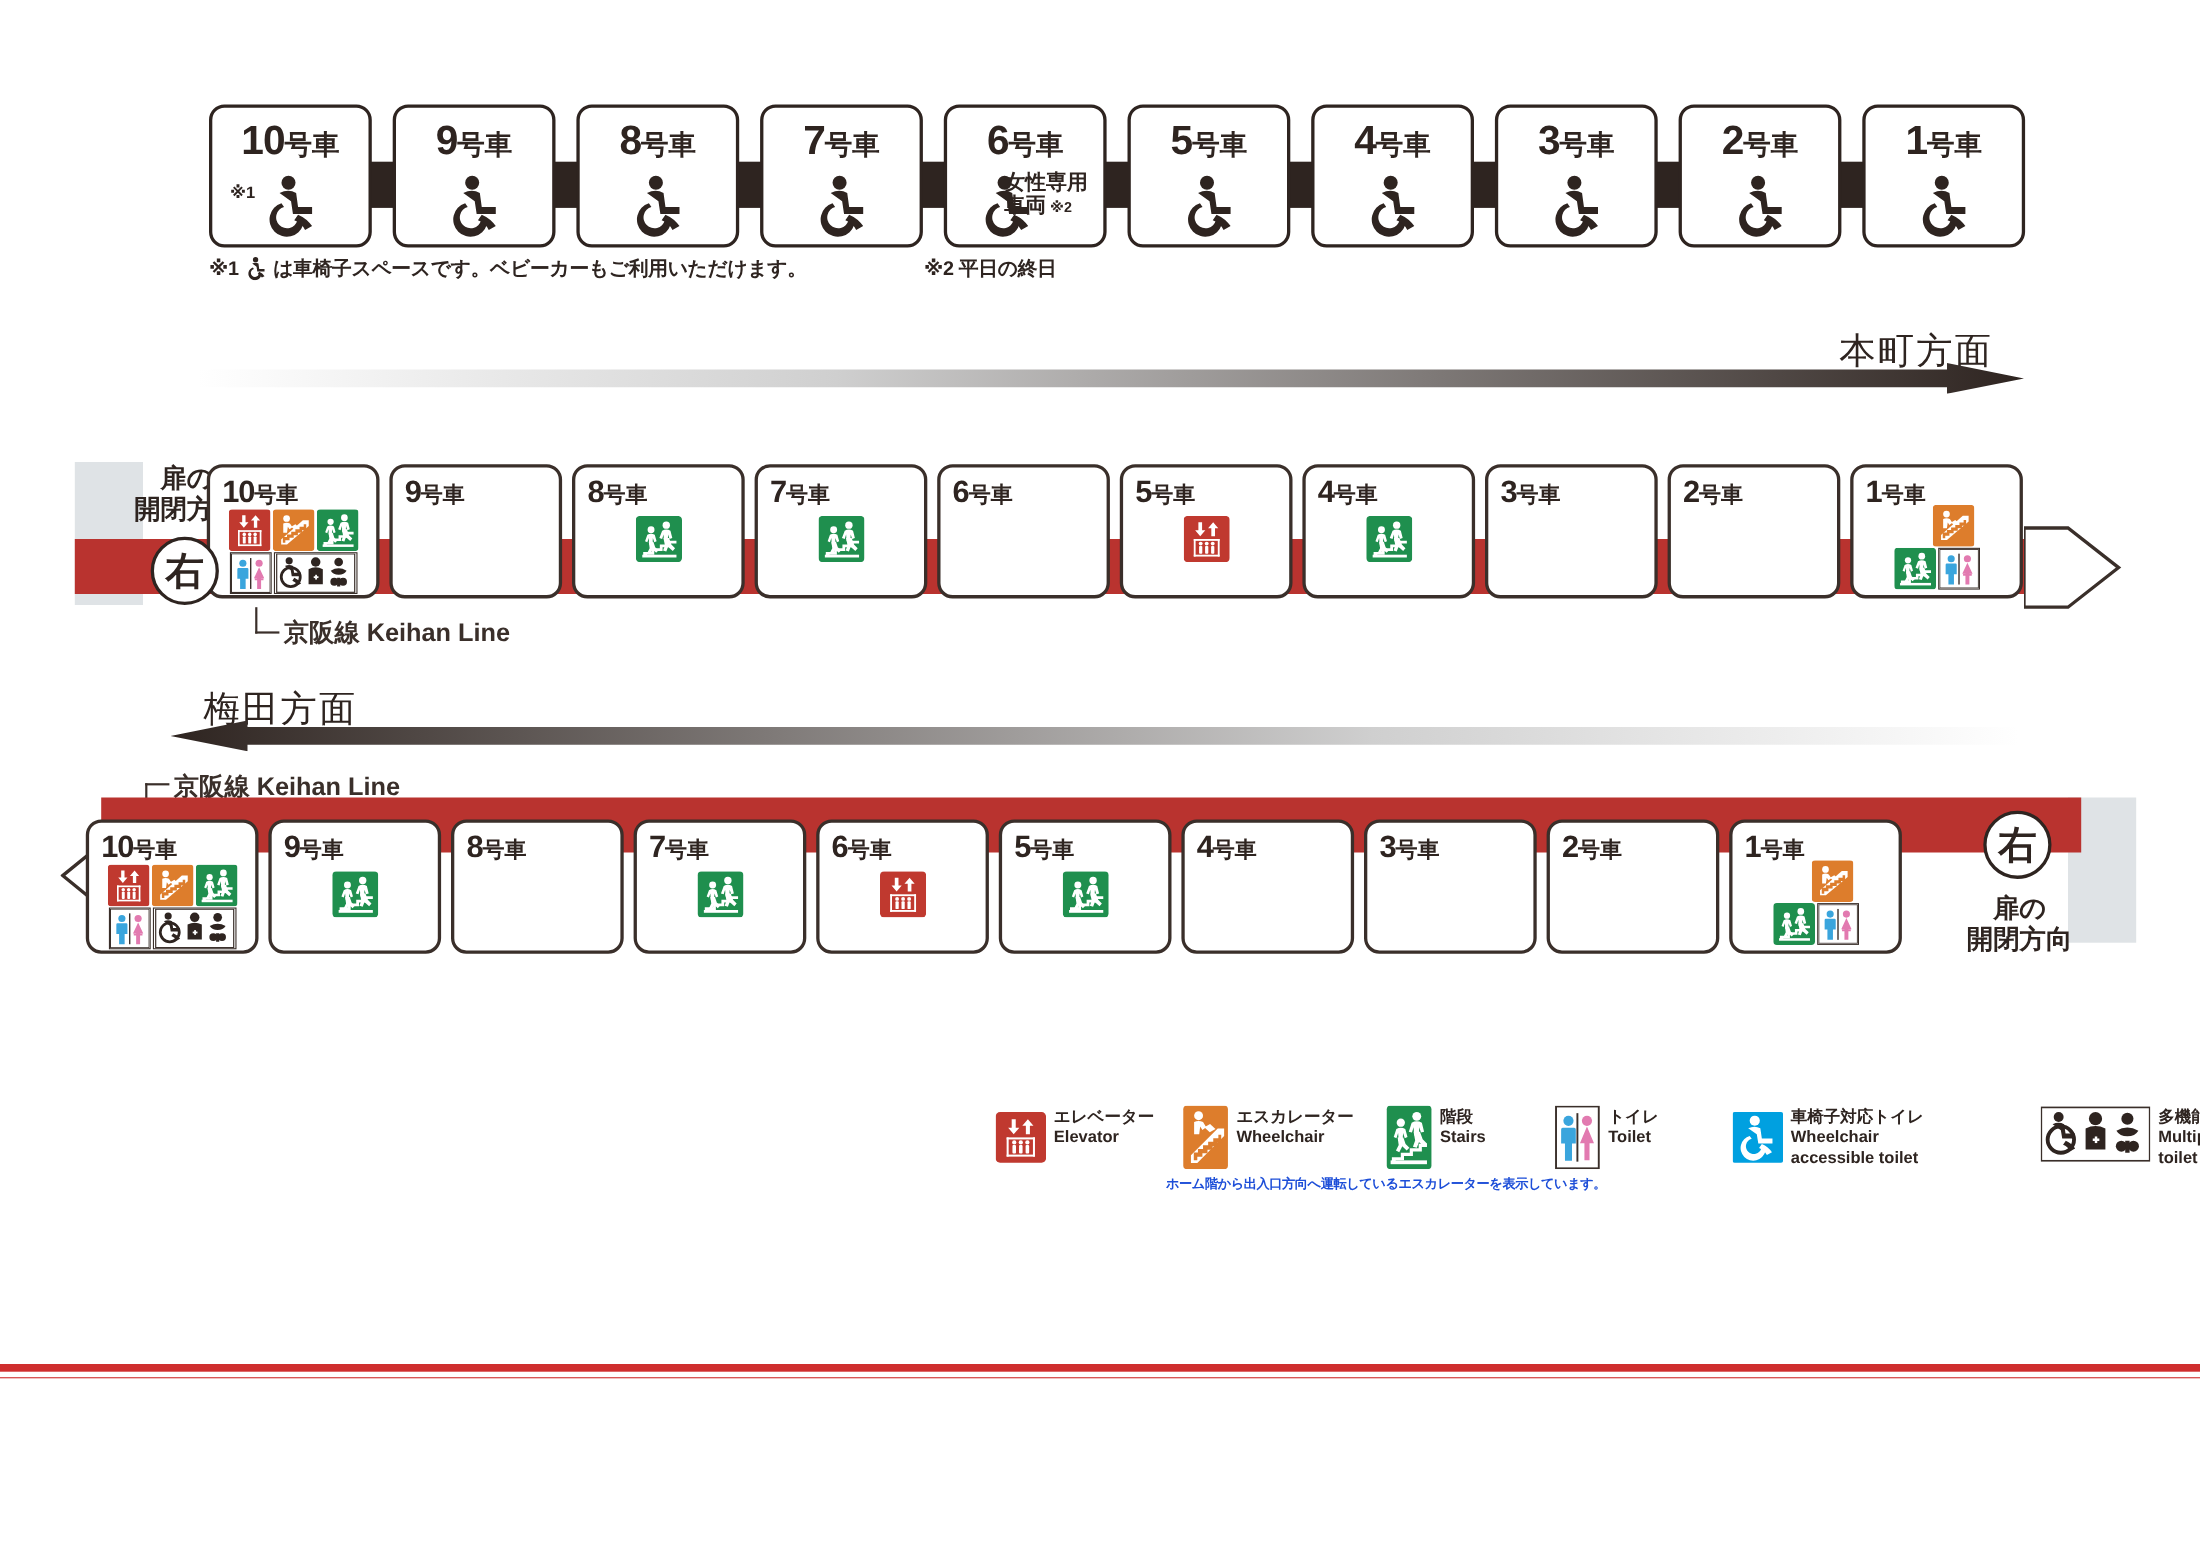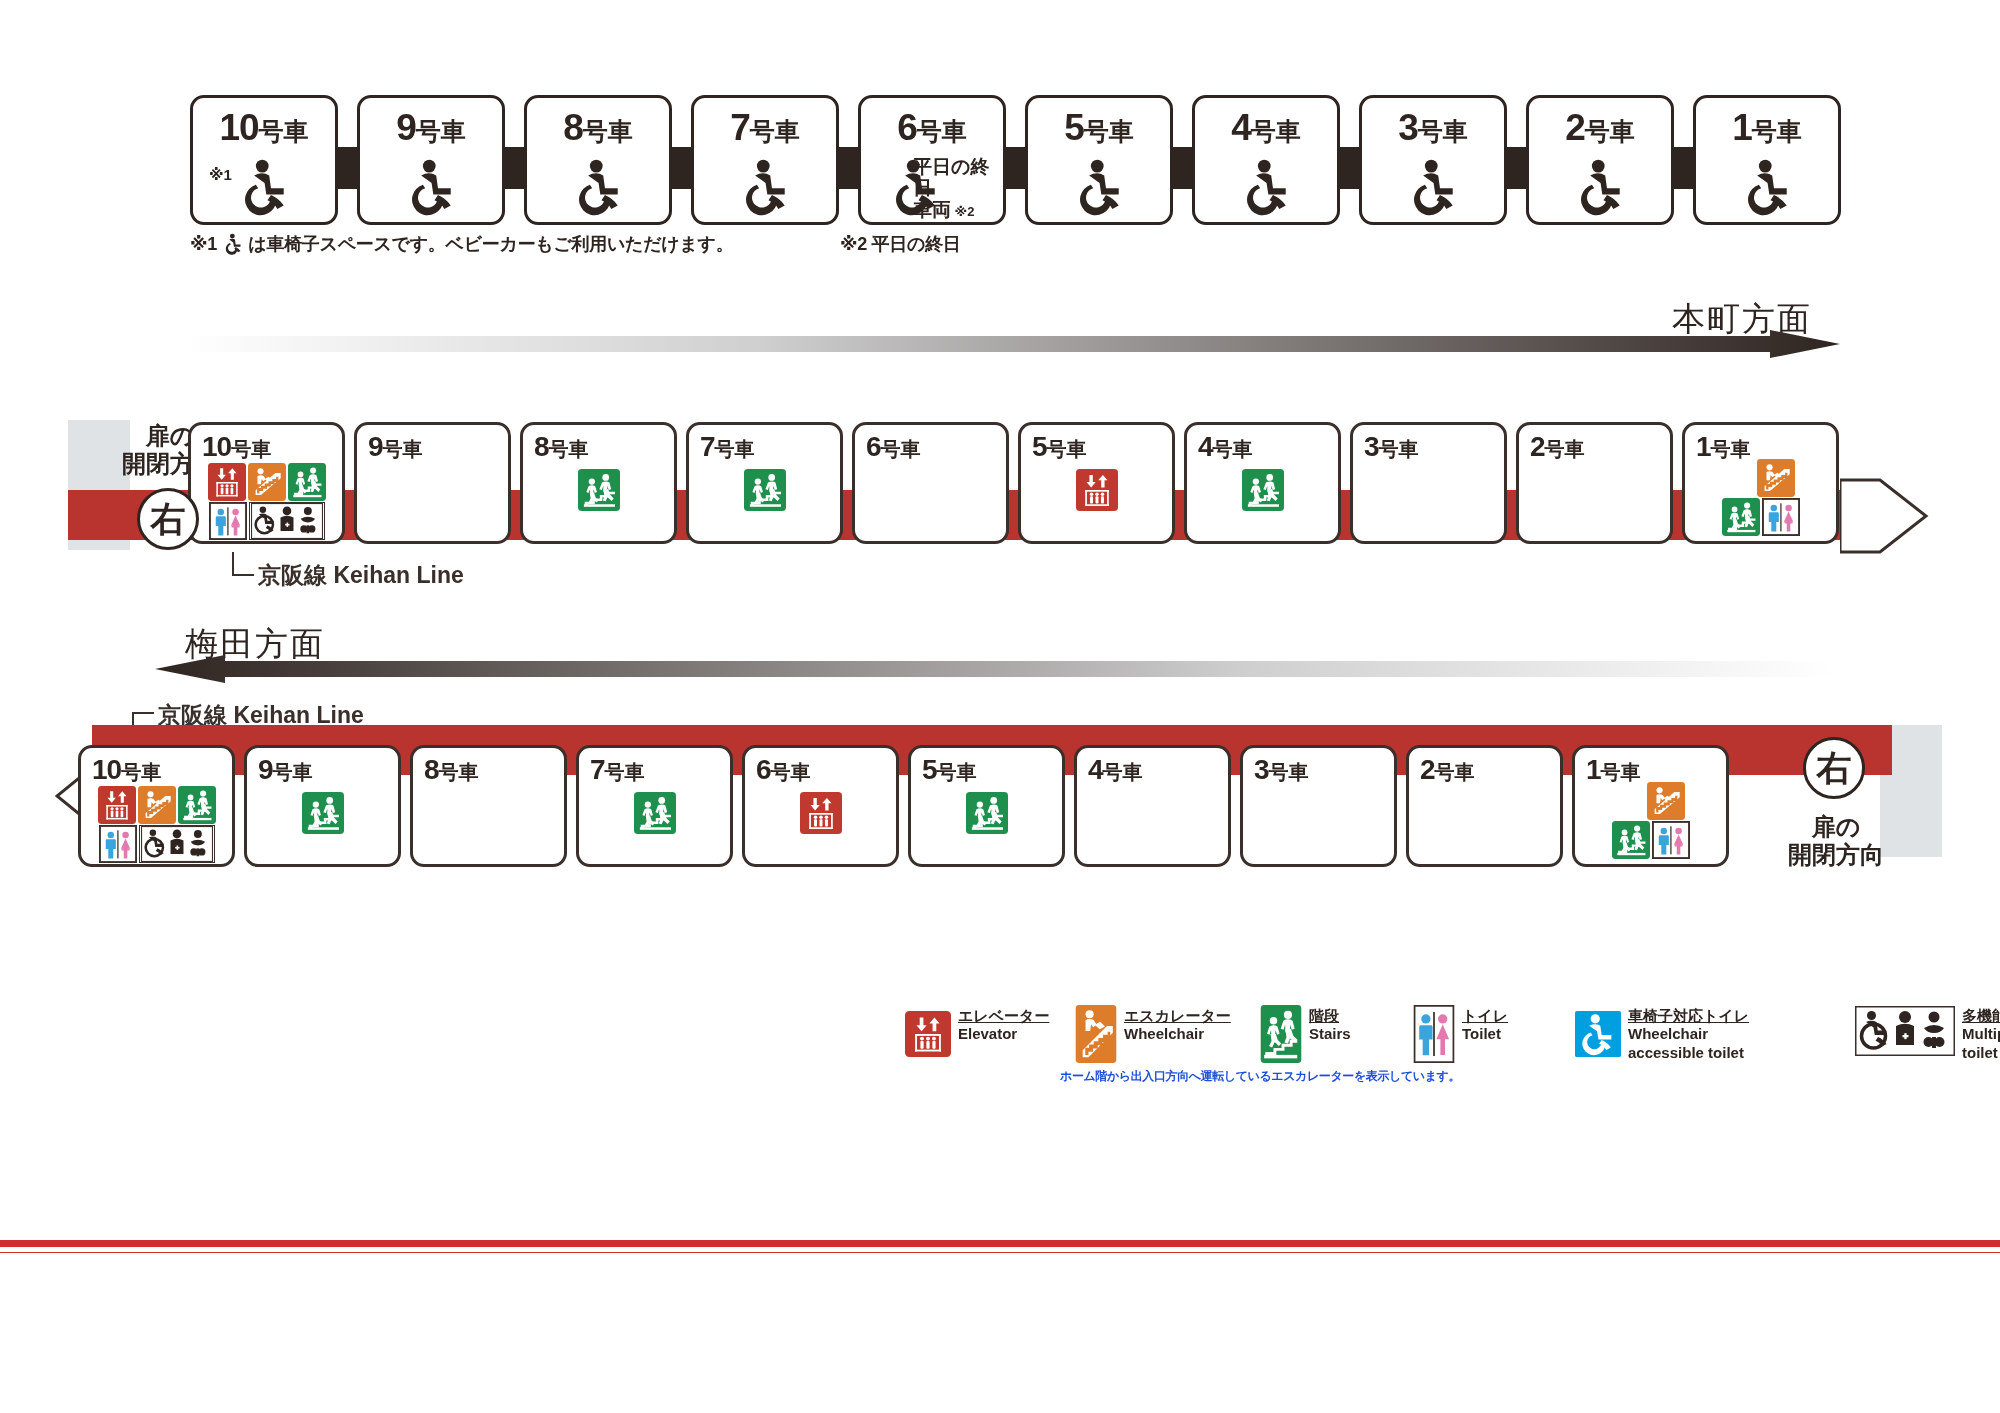--- a/index.html
+++ b/index.html
@@ -122,21 +122,21 @@
     border-left: 2.5px solid #3a2f2a; border-bottom: none;
     border-top: 2.5px solid #3a2f2a;
   }
 
   
   .legend { position: absolute; left: 905px; top: 1005px; height: 90px; }
   .leg-item { position: absolute; display: flex; align-items: flex-start; gap: 7px; }
   .leg-ico { width: 44px; height: 58px; flex: 0 0 auto; }
   .leg-ico.sq { width: 44px; height: 58px; }
   .leg-txt { line-height: 1.22; padding-top: 2px; }
-  .leg-jp { font-size: 15px; font-weight: 700; color: #2e2420; white-space: nowrap; display: block; text-decoration: underline; }
+  .leg-jp { font-size: 15px; font-weight: 700; color: #2e2420; white-space: nowrap; display: block; }
   .leg-en { font-size: 15px; font-weight: 700; color: #2e2420; white-space: nowrap; display: block; }
   .leg-note {
     position: absolute; left: 1060px; top: 1068px;
     font-size: 12px; font-weight: 700; color: #1d4ed8;
     letter-spacing: -0.4px; white-space: nowrap;
   }
 
   
   .hr-red { position: absolute; left: 0; width: 2000px; background: #cf2e2e; }
   .botbar { position: absolute; left: 0; top: 1253px; width: 2000px; height: 160px; background: #ffffff; }
@@ -337,21 +337,21 @@
           <use href="#sym-wheelchair"></use>
         </svg>
       </div>
       <div class="coupler" style="left: 645px;"></div>
       <div class="car-box" style="left: 668px;">
         <div class="cno"><span class="num">6</span><span class="unit">号車</span></div>
         <svg class="wc-mark shift-left">
           <use href="#sym-wheelchair"></use>
         </svg>
         <div class="women-label">
-          <span class="wl1">平日の終日</span>
+          <span class="wl1">女性専用</span>
           <span class="wl2">車両<span class="s2"> ※2</span></span>
         </div>
       </div>
       <div class="coupler" style="left: 812px;"></div>
       <div class="car-box" style="left: 835px;">
         <div class="cno"><span class="num">5</span><span class="unit">号車</span></div>
         <svg class="wc-mark">
           <use href="#sym-wheelchair"></use>
         </svg>
       </div>

